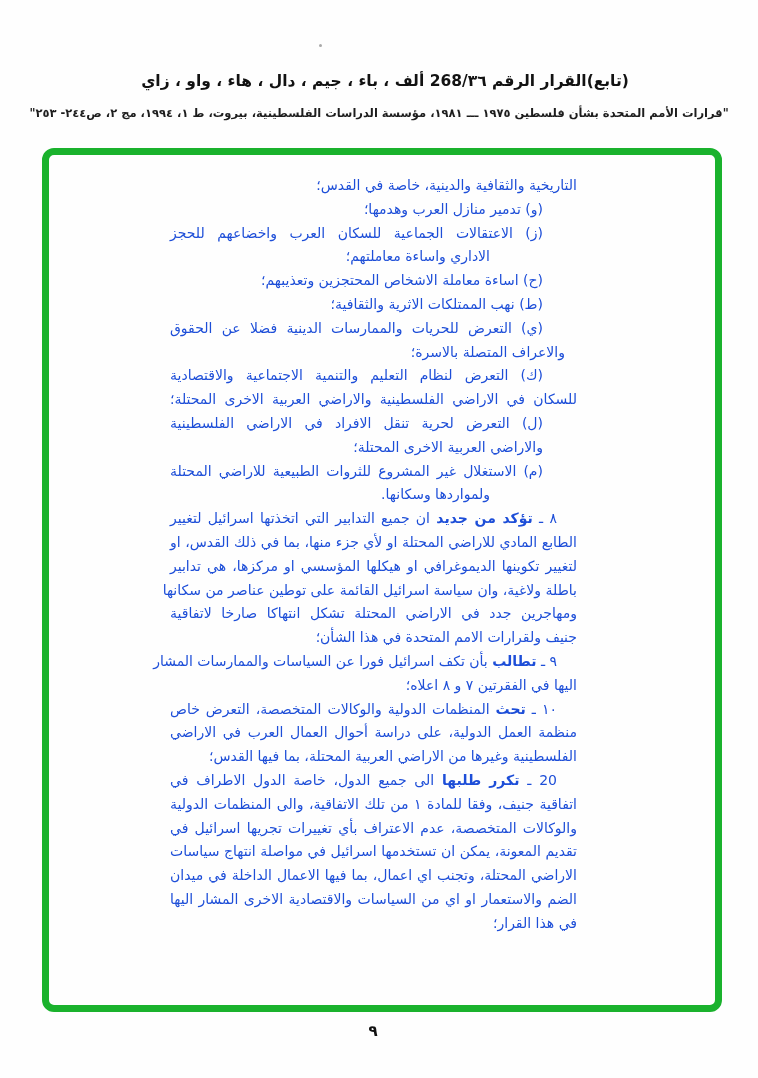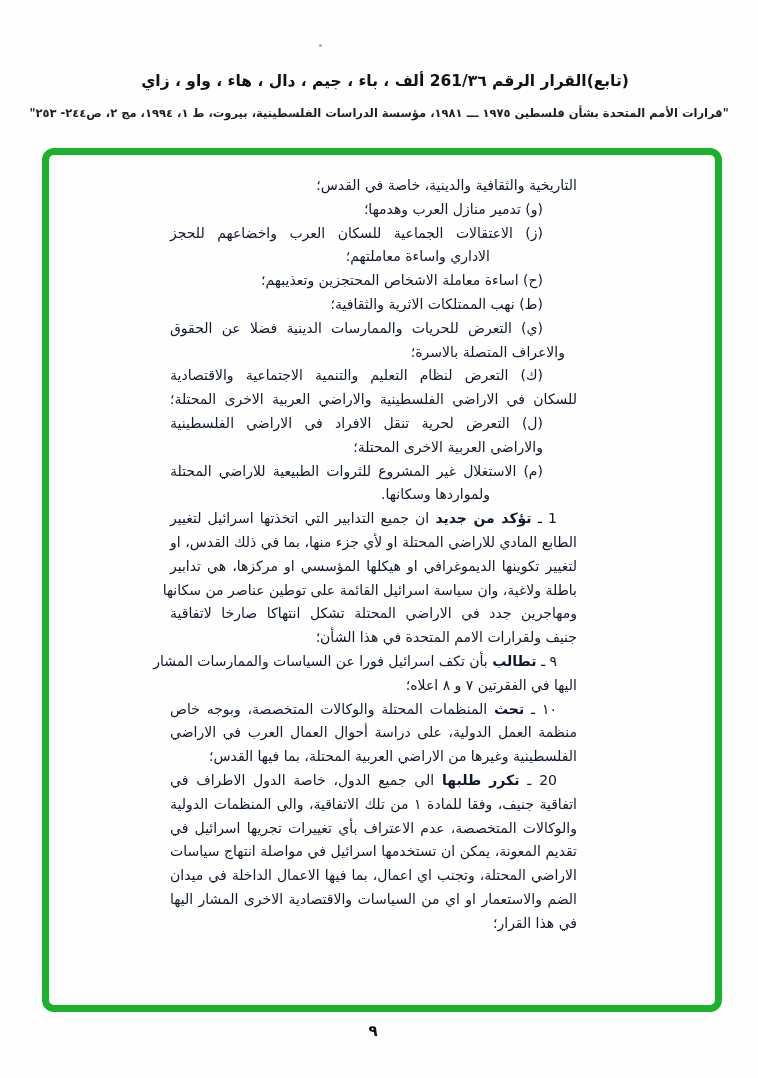--- a/index.html
+++ b/index.html
@@ -43,21 +43,21 @@
     border-radius: 12px;
     background: transparent;
   }
   .textcol {
     position: absolute;
     left: 170px; top: 174px;
     width: 407px;
     direction: rtl;
     font-size: 14px;
     line-height: 23.8px;
-    color: #0f172a;
+    color: #1d4ed8;
   }
   .line {
     white-space: nowrap;
     text-align: right;
     height: 23.8px;
   }
   .line.j {
     text-align: justify;
     text-align-last: justify;
     text-justify: inter-word;
@@ -75,50 +75,50 @@
     color: #111;
   }
 </style>
 </head>
 <body>
 
 <div class="page">
 
   <div class="speck"></div>
 
-  <div class="hdr1">(تابع)القرار الرقم 261/٣٦ ألف ، باء ، جيم ، دال ، هاء ، واو ، زاي</div>
+  <div class="hdr1">(تابع)القرار الرقم 268/٣٦ ألف ، باء ، جيم ، دال ، هاء ، واو ، زاي</div>
 
   <div class="hdr2">"قرارات الأمم المتحدة بشأن فلسطين ١٩٧٥ ـــ ١٩٨١، مؤسسة الدراسات الفلسطينية، بيروت، ط ١، ١٩٩٤، مج ٢، ص٢٤٤- ٢٥٣"</div>
 
   <div class="green-box" style="border-color: rgb(26, 178, 45);"></div>
 
   <div class="textcol" id="textcol">
       <div class="line cont"><span>التاريخية والثقافية والدينية، خاصة في القدس؛</span></div>
       <div class="line item"><span>(و)  تدمير منازل العرب وهدمها؛</span></div>
       <div class="line item j"><span>(ز)  الاعتقالات الجماعية للسكان العرب واخضاعهم للحجز</span></div>
       <div class="line deep"><span>الاداري واساءة معاملتهم؛</span></div>
       <div class="line item"><span>(ح)  اساءة معاملة الاشخاص المحتجزين وتعذيبهم؛</span></div>
       <div class="line item"><span>(ط)  نهب الممتلكات الاثرية والثقافية؛</span></div>
       <div class="line item j"><span>(ي)  التعرض للحريات والممارسات الدينية فضلا عن الحقوق</span></div>
       <div class="line slight"><span>والاعراف المتصلة بالاسرة؛</span></div>
       <div class="line item j"><span>(ك)  التعرض لنظام التعليم والتنمية الاجتماعية والاقتصادية</span></div>
       <div class="line cont j"><span>للسكان في الاراضي الفلسطينية والاراضي العربية الاخرى المحتلة؛</span></div>
       <div class="line item j"><span>(ل)  التعرض لحرية تنقل الافراد في الاراضي الفلسطينية</span></div>
       <div class="line item"><span>والاراضي العربية الاخرى المحتلة؛</span></div>
       <div class="line item j"><span>(م)  الاستغلال غير المشروع للثروات الطبيعية للاراضي المحتلة</span></div>
       <div class="line deep"><span>ولمواردها وسكانها.</span></div>
-      <div class="line para j"><span>1 ـ </span><span class="b">تؤكد من جديد</span><span> ان جميع التدابير التي اتخذتها اسرائيل لتغيير</span></div>
+      <div class="line para j"><span>٨ ـ </span><span class="b">تؤكد من جديد</span><span> ان جميع التدابير التي اتخذتها اسرائيل لتغيير</span></div>
       <div class="line cont j"><span>الطابع المادي للاراضي المحتلة او لأي جزء منها، بما في ذلك القدس، او</span></div>
       <div class="line cont j"><span>لتغيير تكوينها الديموغرافي او هيكلها المؤسسي او مركزها، هي تدابير</span></div>
       <div class="line cont j"><span>باطلة ولاغية، وان سياسة اسرائيل القائمة على توطين عناصر من سكانها</span></div>
       <div class="line cont j"><span>ومهاجرين جدد في الاراضي المحتلة تشكل انتهاكا صارخا لاتفاقية</span></div>
       <div class="line cont"><span>جنيف ولقرارات الامم المتحدة في هذا الشأن؛</span></div>
       <div class="line para j"><span>٩ ـ </span><span class="b">تطالب</span><span> بأن تكف اسرائيل فورا عن السياسات والممارسات المشار</span></div>
       <div class="line cont"><span>اليها في الفقرتين ٧ و ٨ اعلاه؛</span></div>
-      <div class="line para j"><span>١٠ ـ </span><span class="b">تحث</span><span> المنظمات المحتلة والوكالات المتخصصة، وبوجه خاص</span></div>
+      <div class="line para j"><span>١٠ ـ </span><span class="b">تحث</span><span> المنظمات الدولية والوكالات المتخصصة، التعرض خاص</span></div>
       <div class="line cont j"><span>منظمة العمل الدولية، على دراسة أحوال العمال العرب في الاراضي</span></div>
       <div class="line cont"><span>الفلسطينية وغيرها من الاراضي العربية المحتلة، بما فيها القدس؛</span></div>
       <div class="line para j"><span>20 ـ </span><span class="b">تكرر طلبها</span><span> الى جميع الدول، خاصة الدول الاطراف في</span></div>
       <div class="line cont j"><span>اتفاقية جنيف، وفقا للمادة ١ من تلك الاتفاقية، والى المنظمات الدولية</span></div>
       <div class="line cont j"><span>والوكالات المتخصصة، عدم الاعتراف بأي تغييرات تجريها اسرائيل في</span></div>
       <div class="line cont j"><span>تقديم المعونة، يمكن ان تستخدمها اسرائيل في مواصلة انتهاج سياسات</span></div>
       <div class="line cont j"><span>الاراضي المحتلة، وتجنب اي اعمال، بما فيها الاعمال الداخلة في ميدان</span></div>
       <div class="line cont j"><span>الضم والاستعمار او اي من السياسات والاقتصادية الاخرى المشار اليها</span></div>
       <div class="line cont"><span>في هذا القرار؛</span></div>
     </div>

